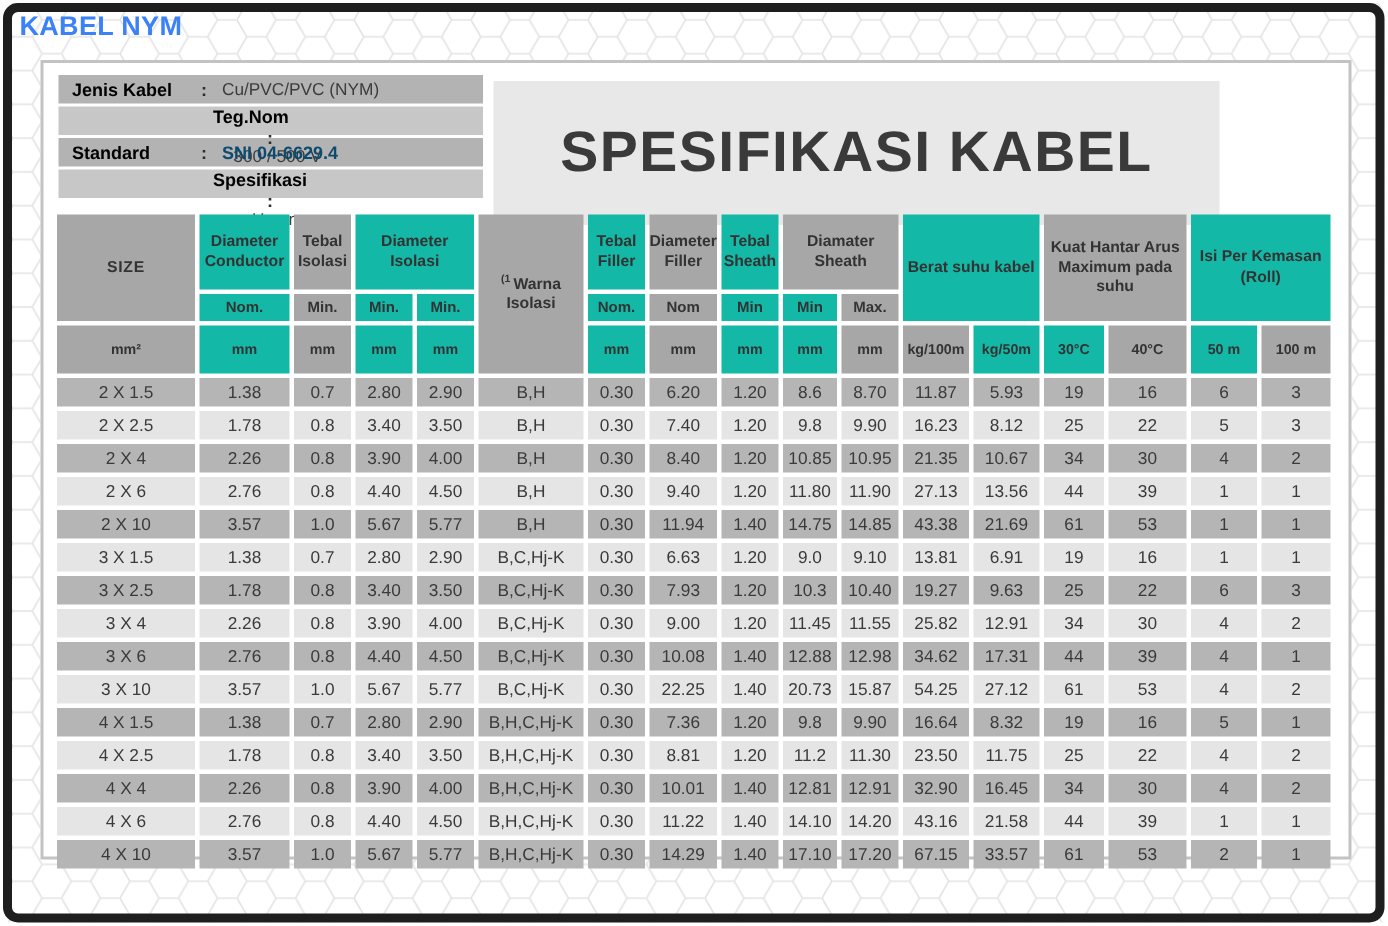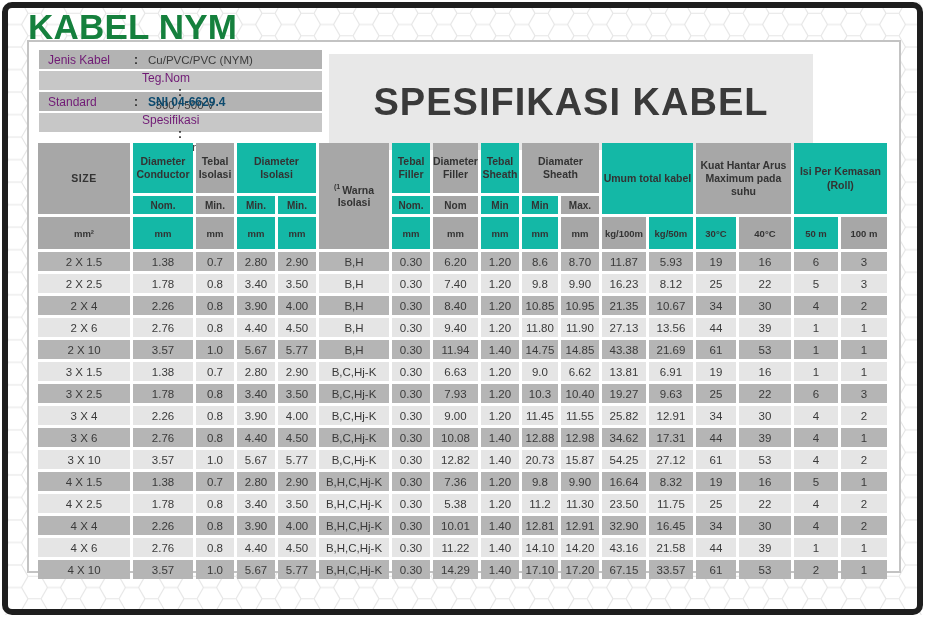--- a/index.html
+++ b/index.html
@@ -10,37 +10,37 @@
     background:#ffffff;
     font-family:"Liberation Sans", sans-serif;
   }
   .hexbg { position:absolute; inset:2px; z-index:0; }
   .frame {
     position:absolute; inset:2px; z-index:3;
     border:6px solid #1e1e1e; border-radius:10px;
     pointer-events:none;
   }
   .page-title {
-    position:absolute; left:28px; top:7px; z-index:1;
-    font-size:35px; font-weight:bold; color:#15803d; letter-spacing:0.2px;
+    position:absolute; left:13px; top:7px; z-index:1;
+    font-size:18px; font-weight:bold; color:#3b82f6; letter-spacing:0.2px;
   }
   .content-box {
     position:absolute; left:27px; top:40px; width:874px; height:533px; z-index:1;
     background:#ffffff; border:2px solid #c3c3c3;
   }
   
   .info { position:absolute; left:10px; top:8px; width:283px; }
   .info-row {
     display:flex; align-items:center;
     height:19px; margin-bottom:2px; padding-left:9px;
     font-size:12px;
   }
   .info-row.odd  { background:#b3b3b3; }
   .info-row.even { background:#c7c7c7;flex-direction:column; }
-  .info-label { width:86px; font-weight:normal; color:#701a75; }
+  .info-label { width:86px; font-weight:bold; color:#000000; }
   .info-sep   { width:14px; font-weight:bold; color:#2d2d2d; }
   .info-value { color:#3c3c3c; font-size:11.5px; }
   .info-value.bold { font-weight:bold; font-size:12px; color:#0c4a6e; }
   
   .banner {
     position:absolute; left:300px; top:12px; width:484px; height:96px;
     background:#e8e8e8;
     display:flex; align-items:center; justify-content:center;
     font-size:38px; font-weight:bold; letter-spacing:1px; color:#3a3a3a;
   }
@@ -132,21 +132,21 @@
       <tr class="rA">
         <th rowspan="2" class="hd size-h">SIZE</th>
         <th class="hl">Diameter Conductor</th>
         <th class="hd">Tebal Isolasi</th>
         <th colspan="2" class="hl">Diameter Isolasi</th>
         <th rowspan="3" class="hd warna-h"><sup class="fn">(1</sup><span>Warna Isolasi</span></th>
         <th class="hl">Tebal Filler</th>
         <th class="hd">Diameter Filler</th>
         <th class="hl">Tebal Sheath</th>
         <th colspan="2" class="hd">Diamater Sheath</th>
-        <th colspan="2" rowspan="2" class="hl">Umum total kabel</th>
+        <th colspan="2" rowspan="2" class="hl">Berat suhu kabel</th>
         <th colspan="2" rowspan="2" class="hd">Kuat Hantar Arus Maximum pada suhu</th>
         <th colspan="2" rowspan="2" class="hl">
           <div>Isi Per Kemasan</div>
           <div>(Roll)</div>
         </th>
       </tr>
       <tr class="rB">
         <th class="hl">Nom.</th>
         <th class="hd">Min.</th>
         <th class="hl">Min.</th>
@@ -276,21 +276,21 @@
           <td>3 X 1.5</td>
           <td>1.38</td>
           <td>0.7</td>
           <td>2.80</td>
           <td>2.90</td>
           <td>B,C,Hj-K</td>
           <td>0.30</td>
           <td>6.63</td>
           <td>1.20</td>
           <td>9.0</td>
-          <td>6.62</td>
+          <td>9.10</td>
           <td>13.81</td>
           <td>6.91</td>
           <td>19</td>
           <td>16</td>
           <td>1</td>
           <td>1</td>
         </tr>
         <tr class="dark">
           <td>3 X 2.5</td>
           <td>1.78</td>
@@ -349,21 +349,21 @@
           <td>1</td>
         </tr>
         <tr class="light">
           <td>3 X 10</td>
           <td>3.57</td>
           <td>1.0</td>
           <td>5.67</td>
           <td>5.77</td>
           <td>B,C,Hj-K</td>
           <td>0.30</td>
-          <td>12.82</td>
+          <td>22.25</td>
           <td>1.40</td>
           <td>20.73</td>
           <td>15.87</td>
           <td>54.25</td>
           <td>27.12</td>
           <td>61</td>
           <td>53</td>
           <td>4</td>
           <td>2</td>
         </tr>
@@ -387,21 +387,21 @@
           <td>1</td>
         </tr>
         <tr class="light">
           <td>4 X 2.5</td>
           <td>1.78</td>
           <td>0.8</td>
           <td>3.40</td>
           <td>3.50</td>
           <td>B,H,C,Hj-K</td>
           <td>0.30</td>
-          <td>5.38</td>
+          <td>8.81</td>
           <td>1.20</td>
           <td>11.2</td>
           <td>11.30</td>
           <td>23.50</td>
           <td>11.75</td>
           <td>25</td>
           <td>22</td>
           <td>4</td>
           <td>2</td>
         </tr>

